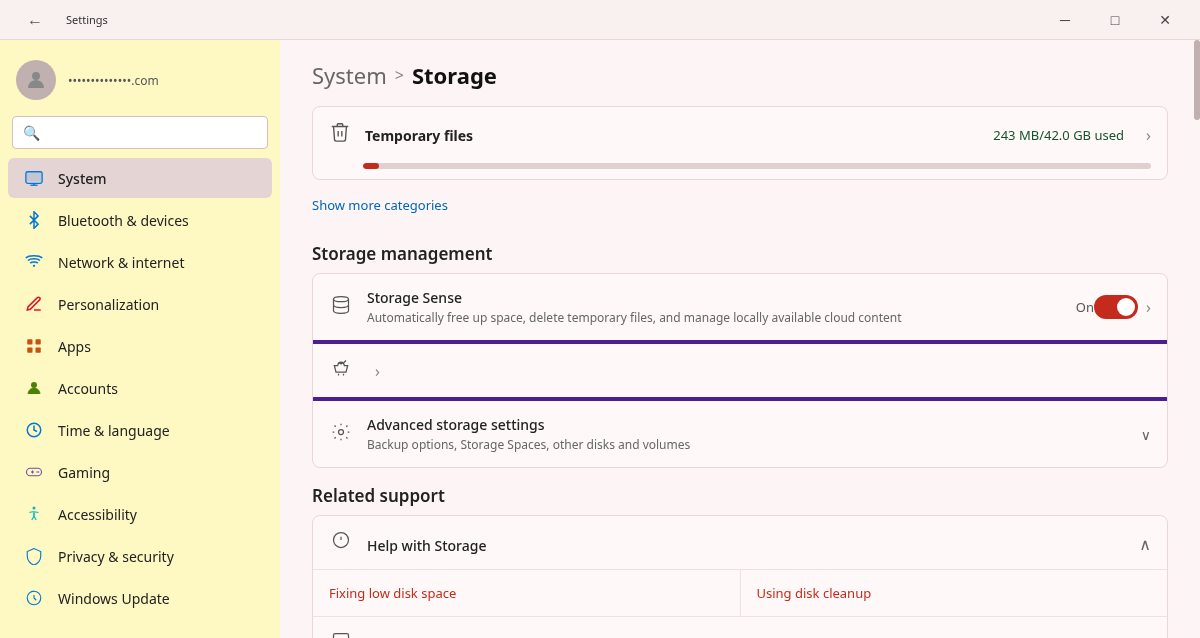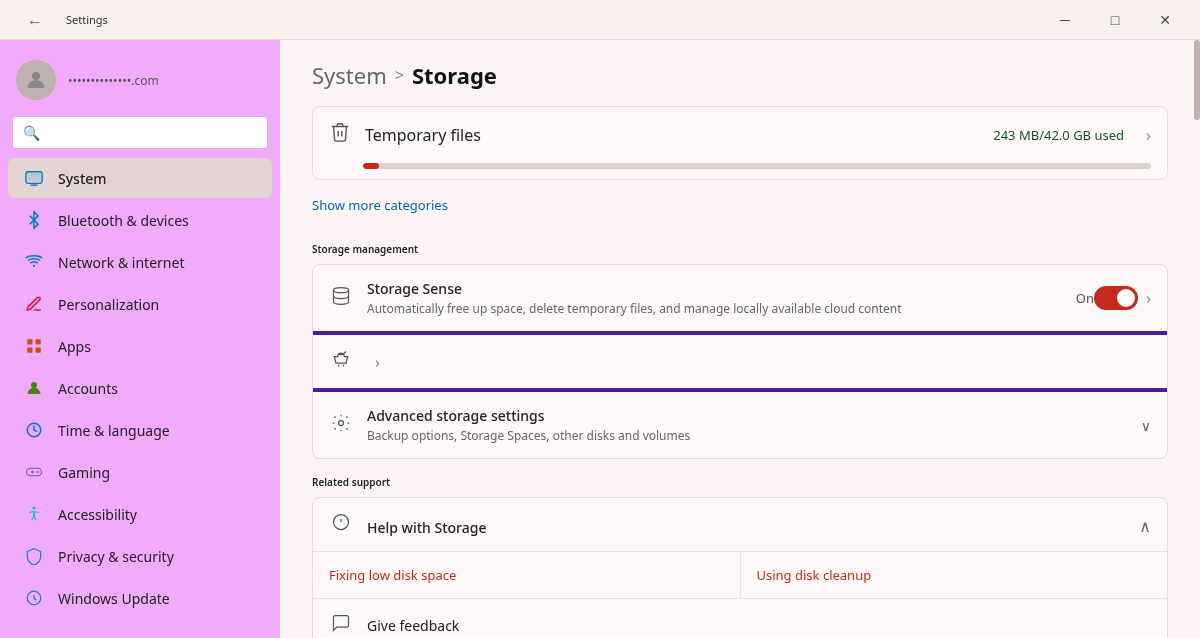--- a/index.html
+++ b/index.html
@@ -49,21 +49,21 @@
       background: transparent;
       border: none;
     }
     .main-layout {
       display: flex;
       flex: 1;
       overflow: hidden;
     }
     .sidebar {
       width: 280px;
-      background: #f0abfc;
+      background: #fef9c3;
       display: flex;
       flex-direction: column;
       padding: 8px 0;
       overflow-y: auto;
       flex-shrink: 0;
     }
     .user-section {
       display: flex;
       align-items: center;
       gap: 12px;
@@ -172,21 +172,21 @@
     }
     .temp-files-row {
       display: flex;
       align-items: center;
       padding: 14px 16px;
       gap: 14px;
       cursor: pointer;
     }
     .temp-icon { font-size: 20px; color: #555; flex-shrink: 0; }
     .temp-info { flex: 1; }
-    .temp-title { font-size: 16px; font-weight: 400; color: #222; }
+    .temp-title { font-size: 14px; font-weight: 700; color: #222; }
     .temp-usage { font-size: 13px; color: #14532d; }
     .progress-bar-wrap {
       padding: 0 16px 10px 50px;
     }
     .progress-bar {
       height: 6px;
       background: #e0d0d0;
       border-radius: 3px;
       overflow: hidden;
     }
@@ -197,21 +197,21 @@
     }
     .chevron { color: #888; font-size: 16px; margin-left: 8px; }
     .show-more {
       color: #0067b8;
       font-size: 13px;
       cursor: pointer;
       padding: 4px 0 12px 0;
       display: inline-block;
     }
     .section-heading {
-      font-size: 10px;
+      font-size: 17px;
       font-weight: 600;
       color: #222;
       margin: 16px 0 8px 0;
     }
     .management-card {
       background: #fff8f8;
       border: 1px solid #ead8d8;
       border-radius: 8px;
       overflow: hidden;
       margin-bottom: 12px;

